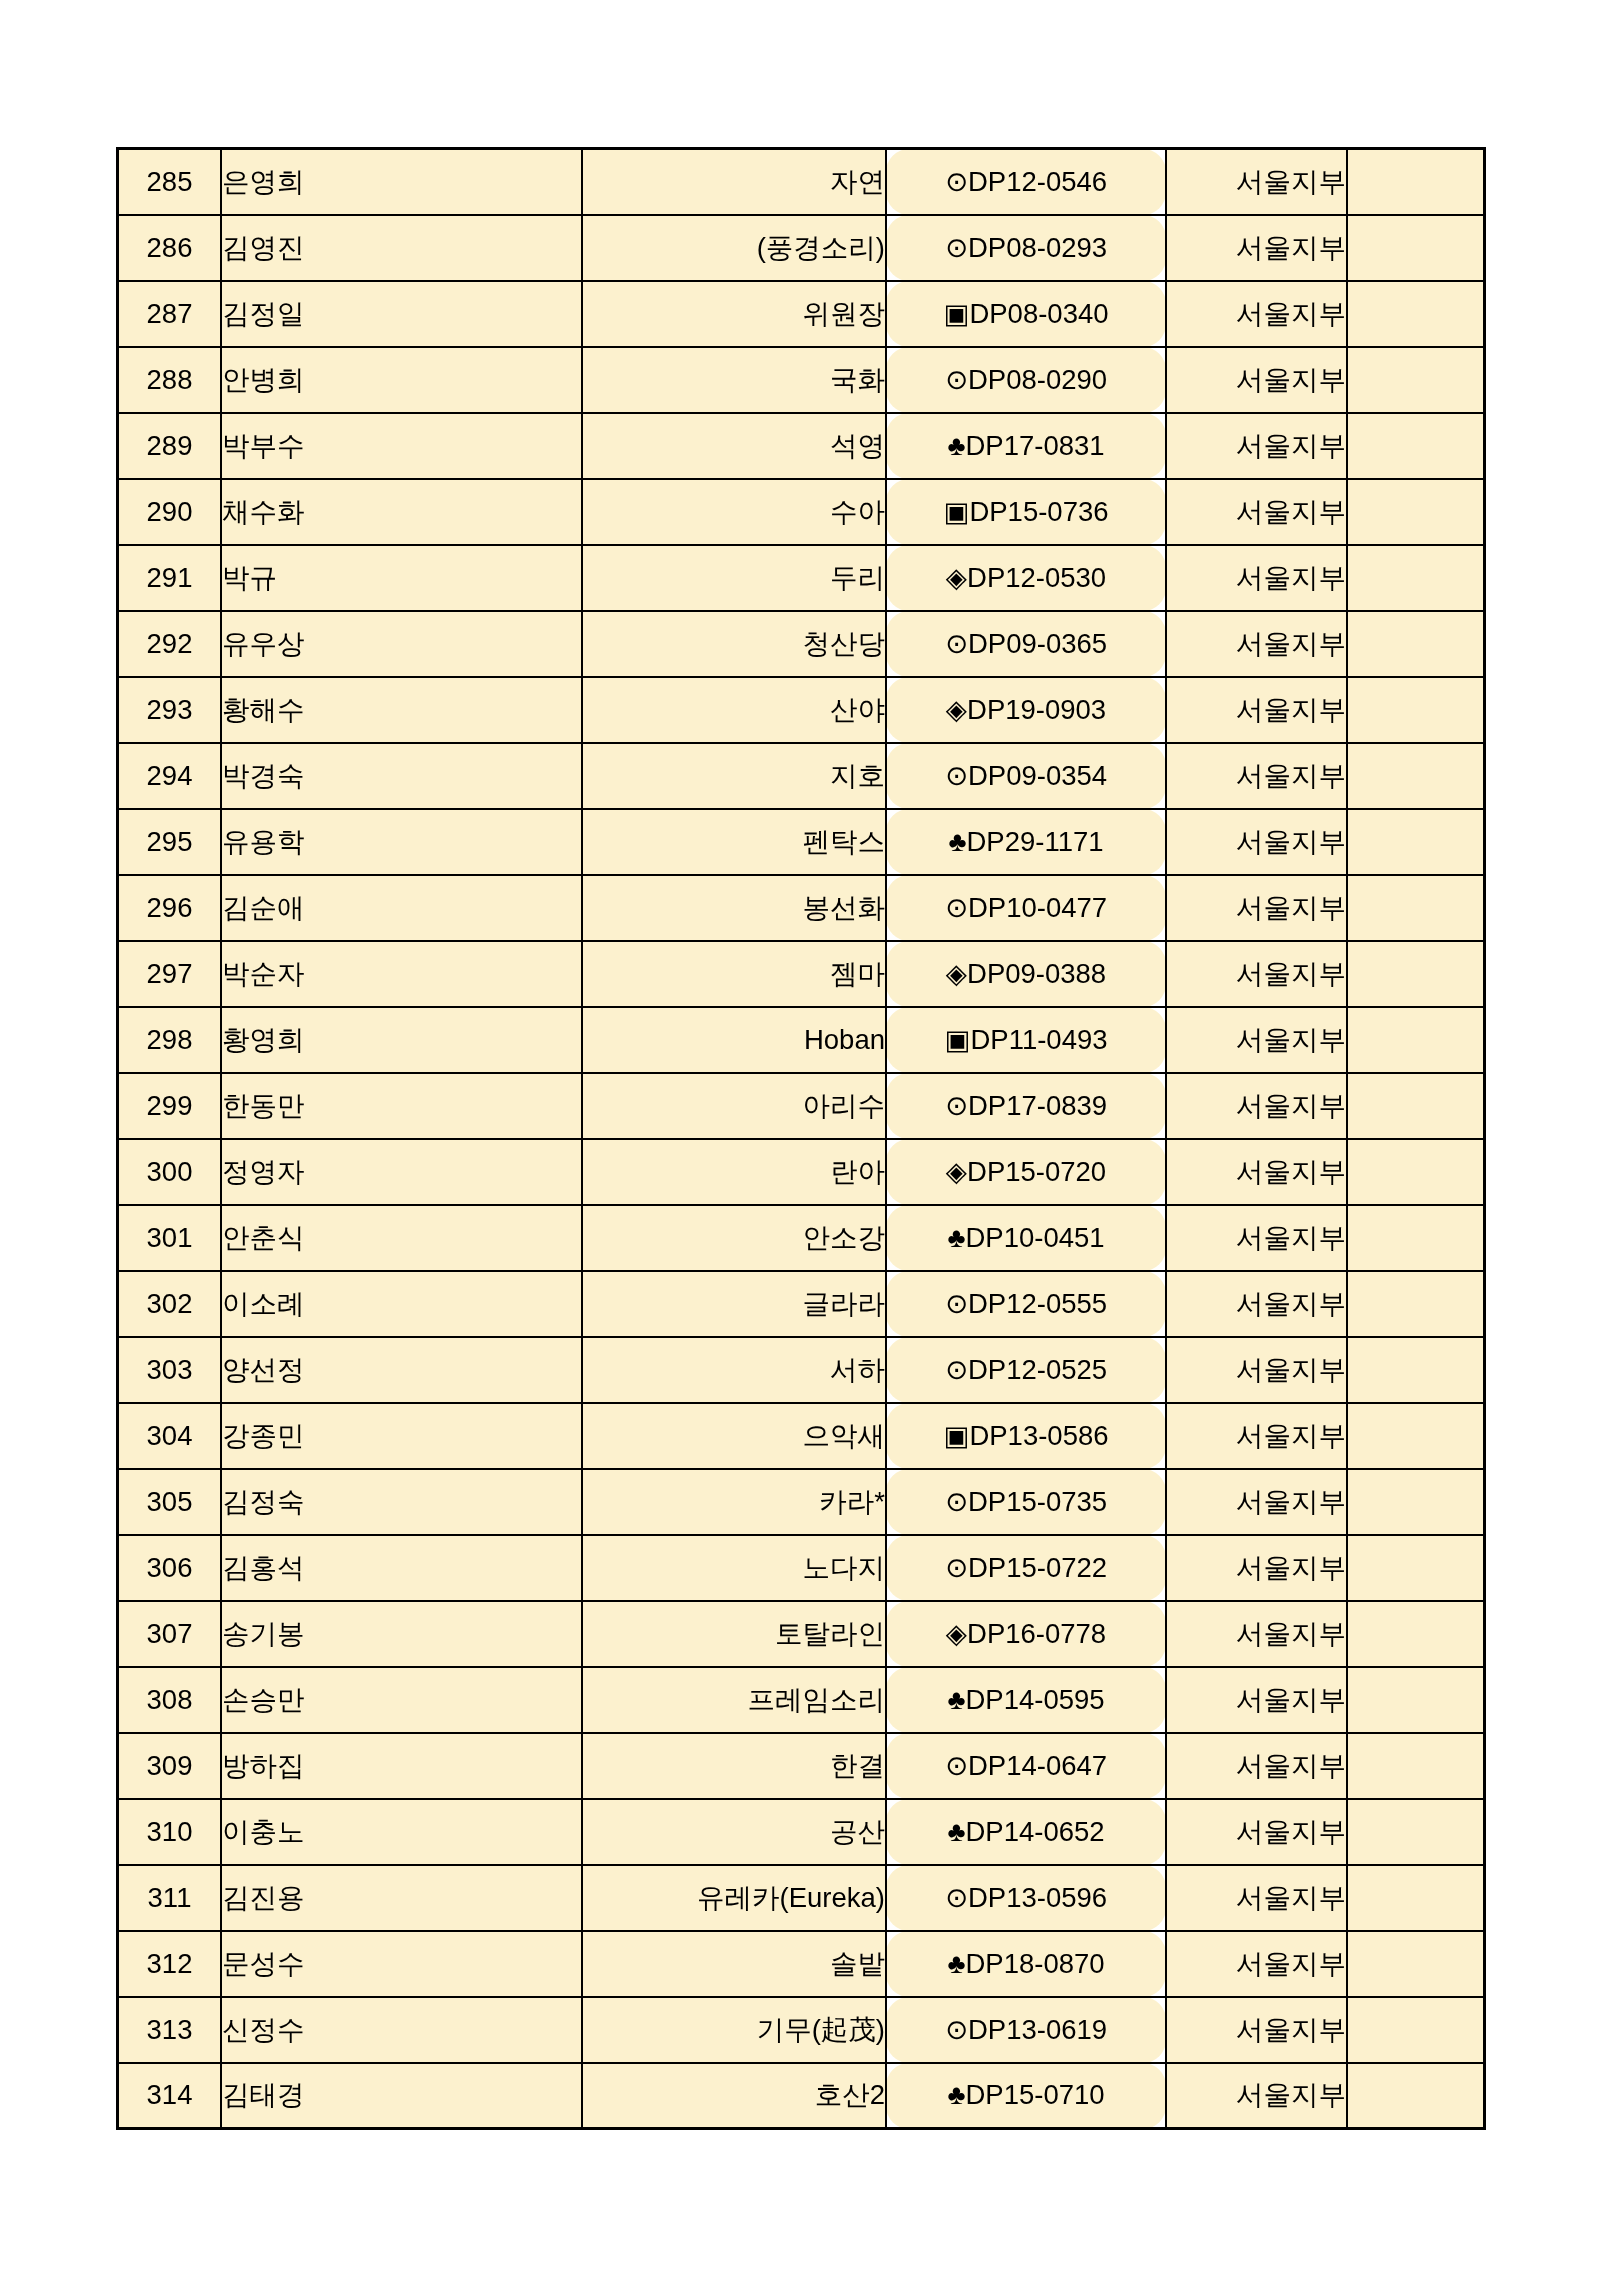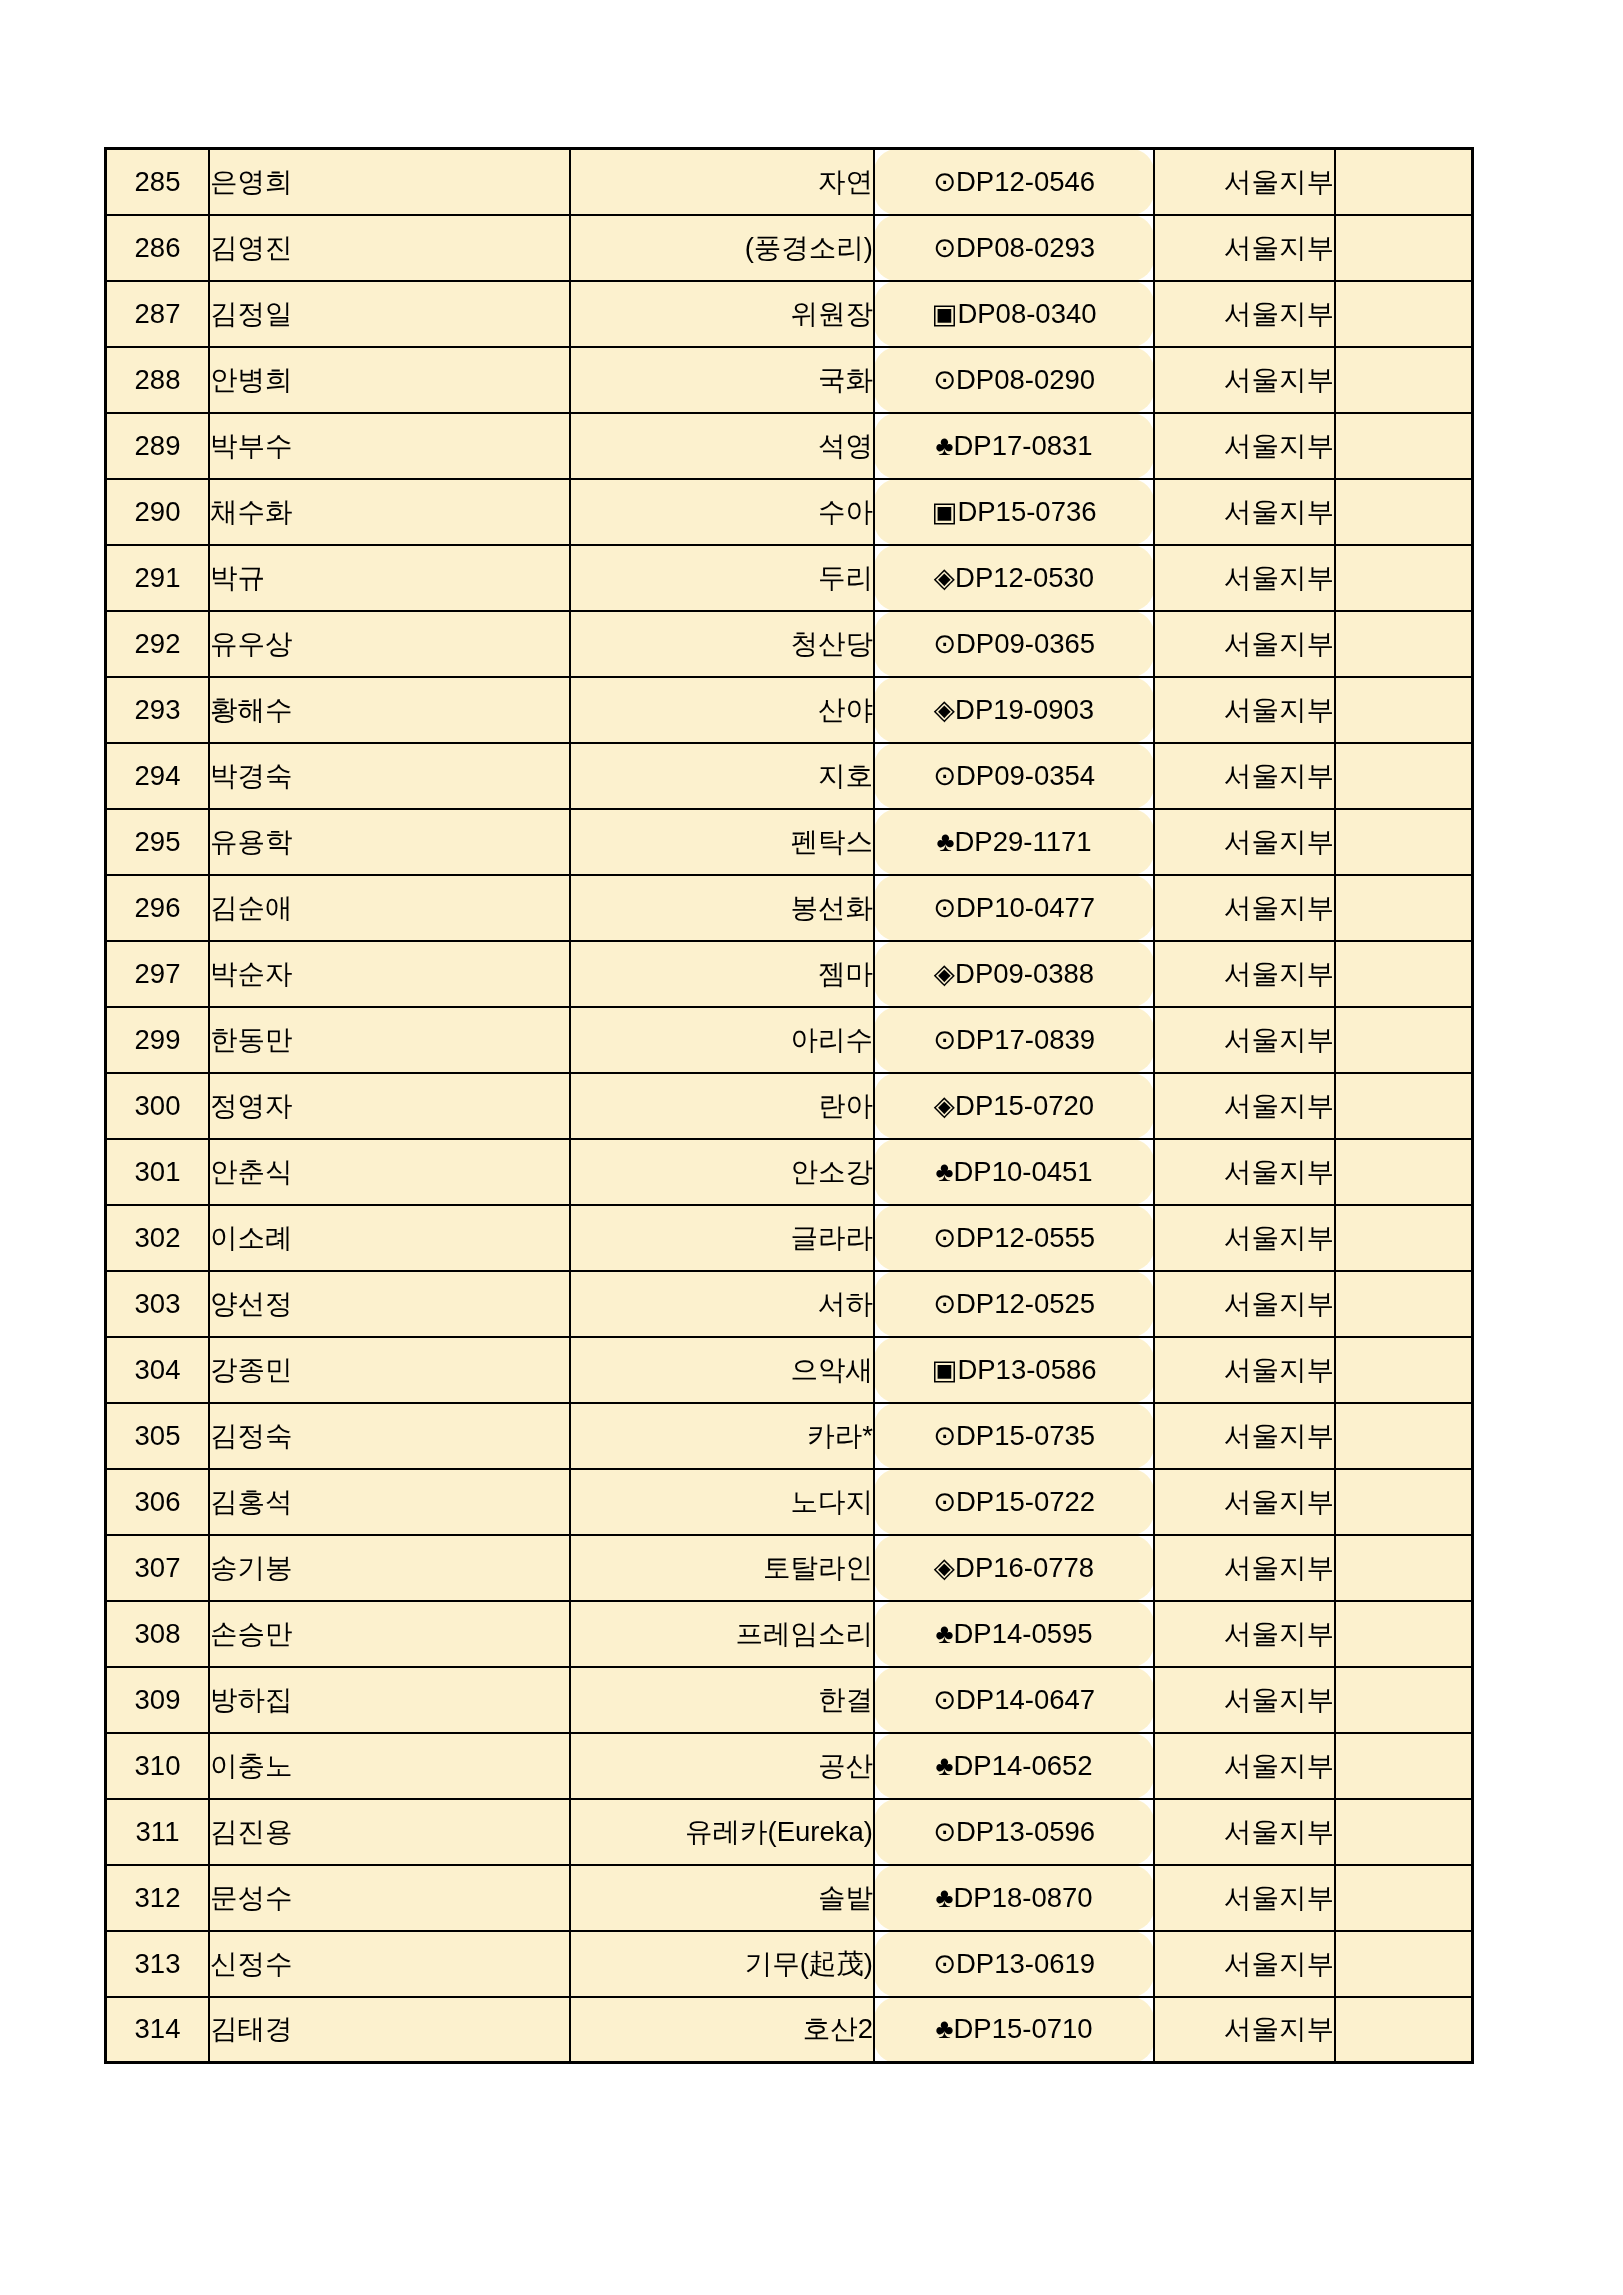--- a/index.html
+++ b/index.html
@@ -9,21 +9,21 @@
   }
   .page{
     position:relative;
     width:1623px;
     height:2295px;
     background:#ffffff;
     overflow:hidden;
   }
   table.roster{
     position:absolute;
-    left:104px;
+    left:116px;
     top:147px;
     width:1355px;
     border-collapse:collapse;
     table-layout:fixed;
     border:3.3px solid #000000;
   }
   table.roster tr{height:66px;}
   table.roster td{
     background:#FCF1CE;
     border-left:2px solid #000000;
@@ -150,20 +150,28 @@
         </tr>
         <tr>
           <td class="c-no">297</td>
           <td class="c-name">박순자</td>
           <td class="c-alias">젬마</td>
           <td class="c-code"><span class="mark">◈</span><span class="code-text">DP09-0388</span></td>
           <td class="c-branch">서울지부</td>
           <td class="c-note"></td>
         </tr>
         <tr>
+          <td class="c-no">298</td>
+          <td class="c-name">황영희</td>
+          <td class="c-alias">Hoban</td>
+          <td class="c-code"><span class="mark">▣</span><span class="code-text">DP11-0493</span></td>
+          <td class="c-branch">서울지부</td>
+          <td class="c-note"></td>
+        </tr>
+        <tr>
           <td class="c-no">299</td>
           <td class="c-name">한동만</td>
           <td class="c-alias">아리수</td>
           <td class="c-code"><span class="mark">⊙</span><span class="code-text">DP17-0839</span></td>
           <td class="c-branch">서울지부</td>
           <td class="c-note"></td>
         </tr>
         <tr>
           <td class="c-no">300</td>
           <td class="c-name">정영자</td>

